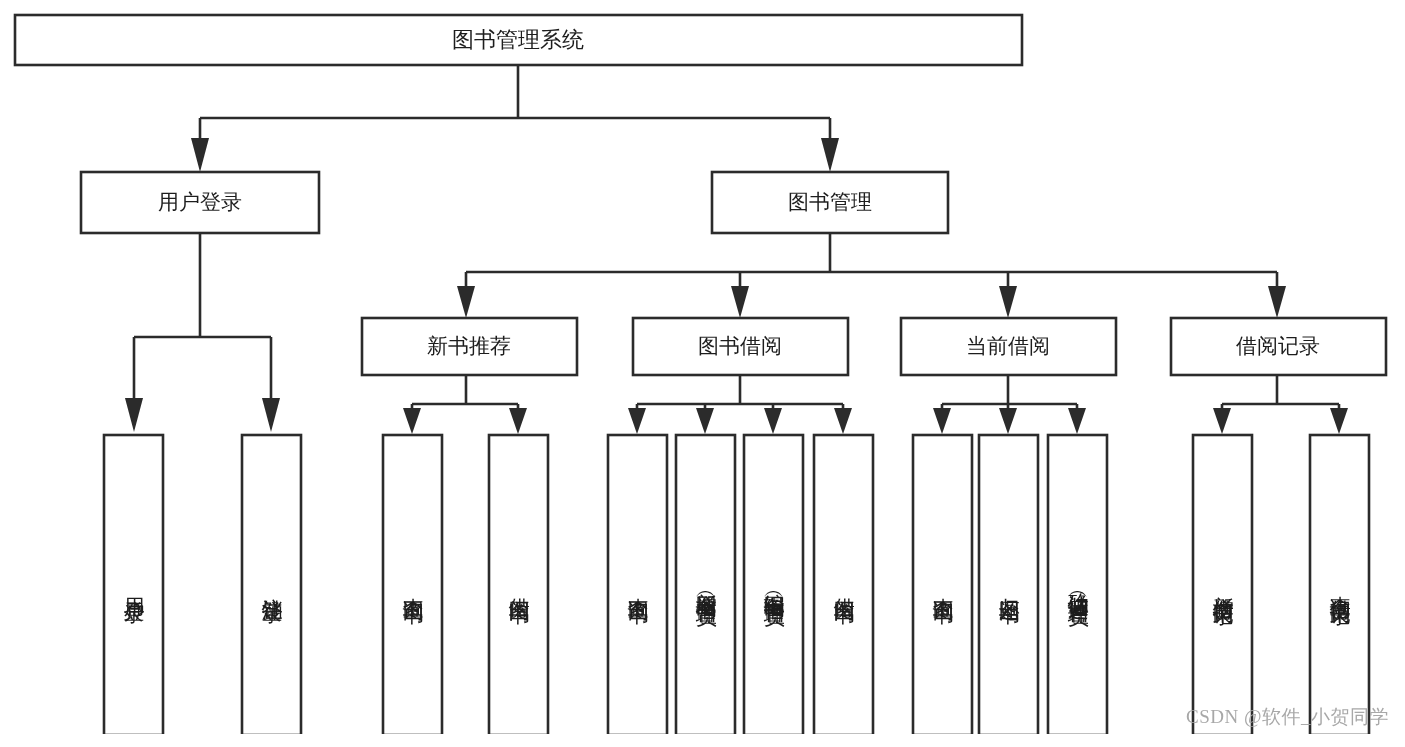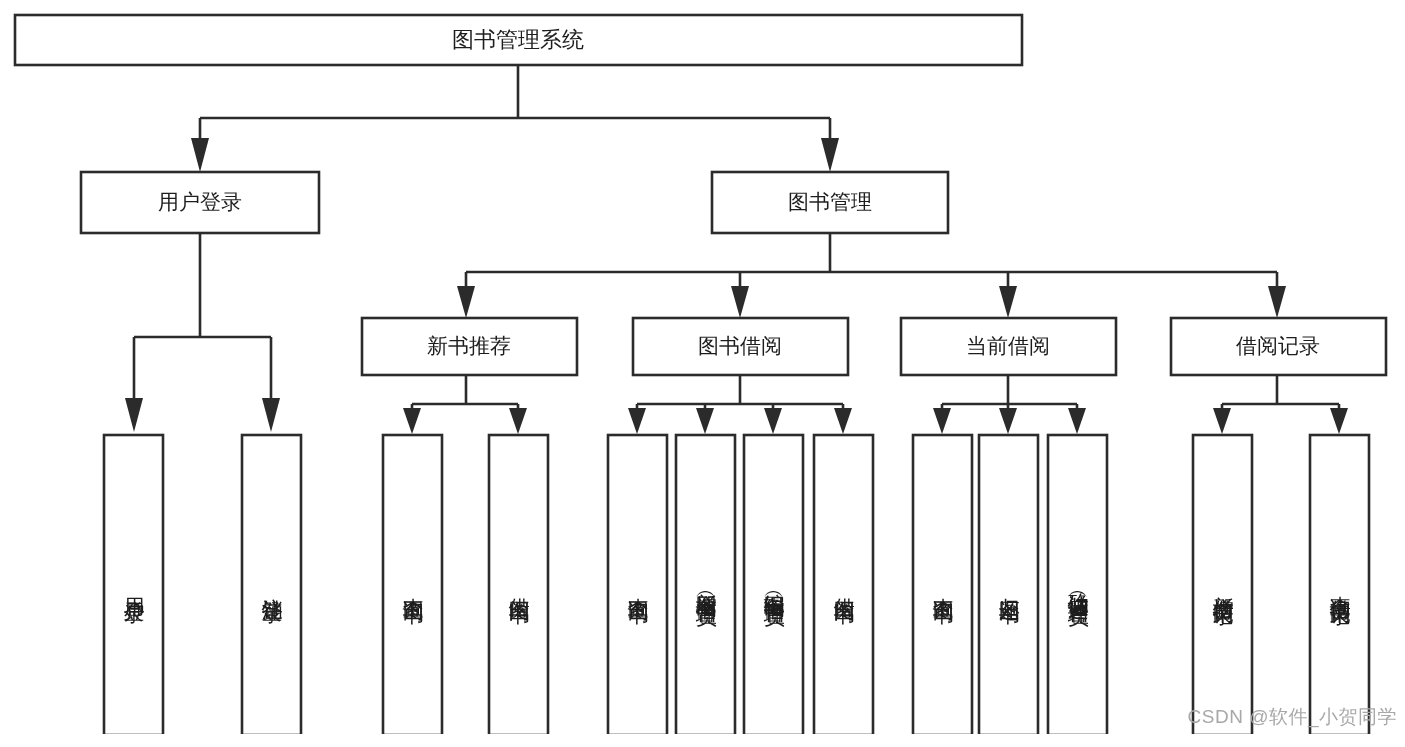--- a/index.html
+++ b/index.html
@@ -66,23 +66,23 @@
     color: #1d1d1d;
     letter-spacing: 2px;
     white-space: nowrap;
     display: flex;
     align-items: center;
     justify-content: center;
     pointer-events: none;
   }
   .watermark {
     position: absolute;
-    right: 8px;
+    right: 16px;
     bottom: 4px;
-    font-family: Liberation Sans, sans-serif;
+    font-family: Liberation Serif, serif;
     font-size: 19px;
     color: #a8a8a8;
     letter-spacing: 0.5px;
     white-space: nowrap;
   }
 </style>
 </head>
 <body>
 
 <div id="diagram-root">

